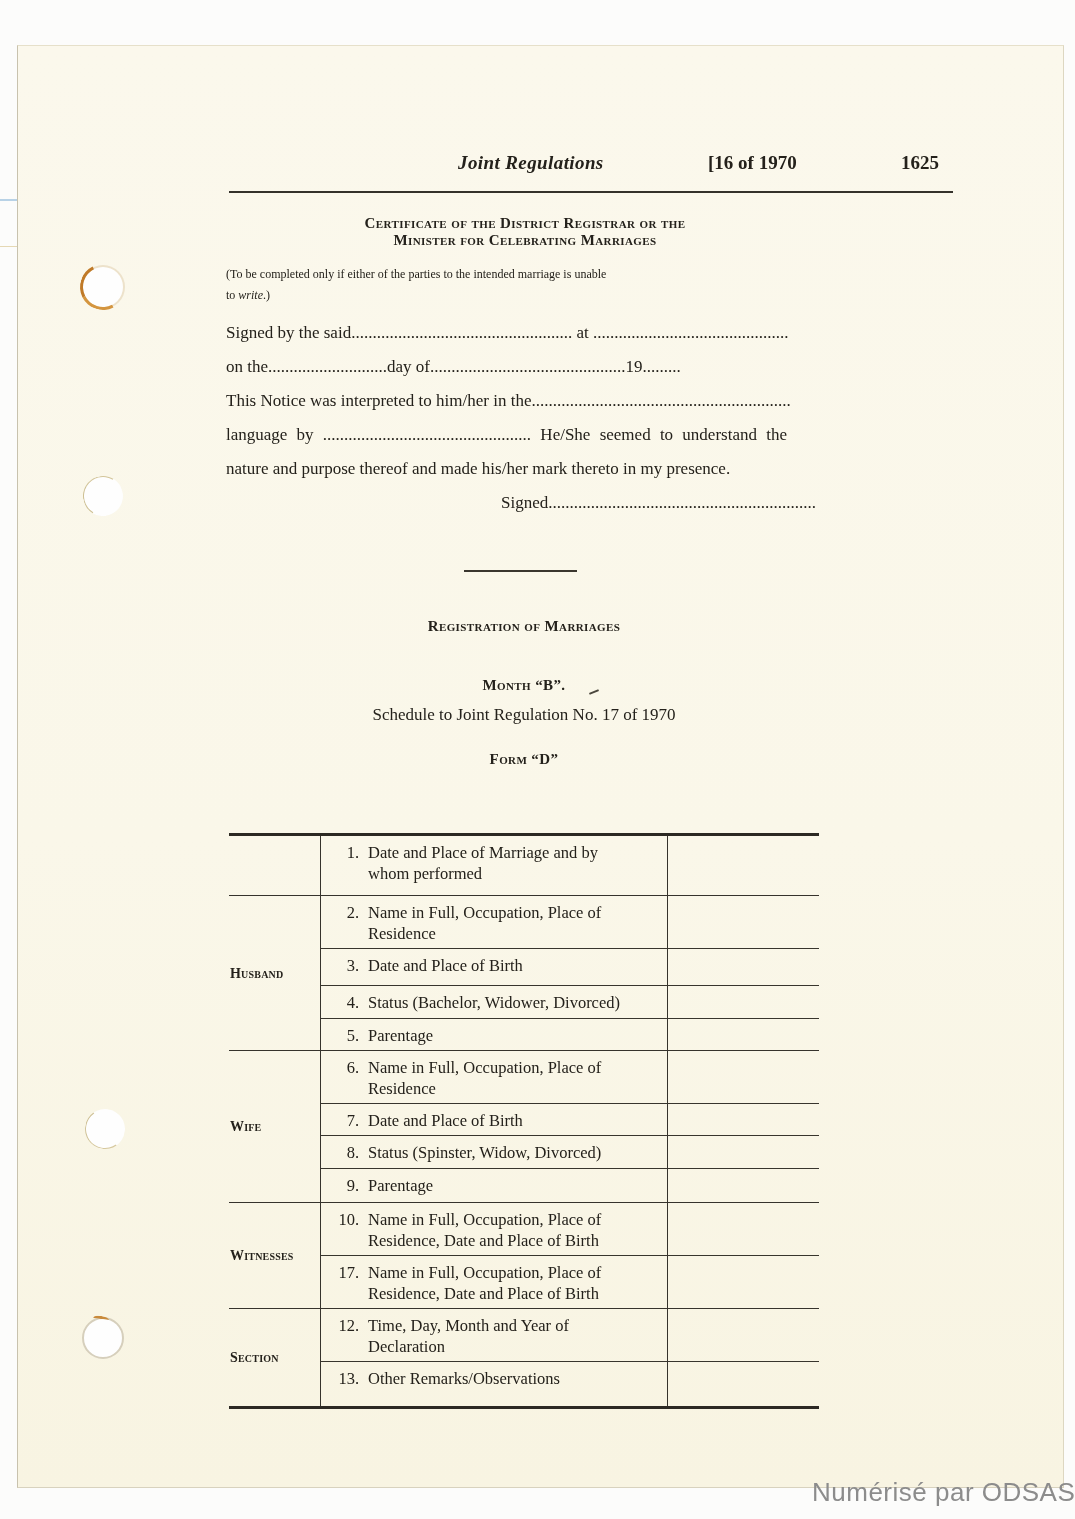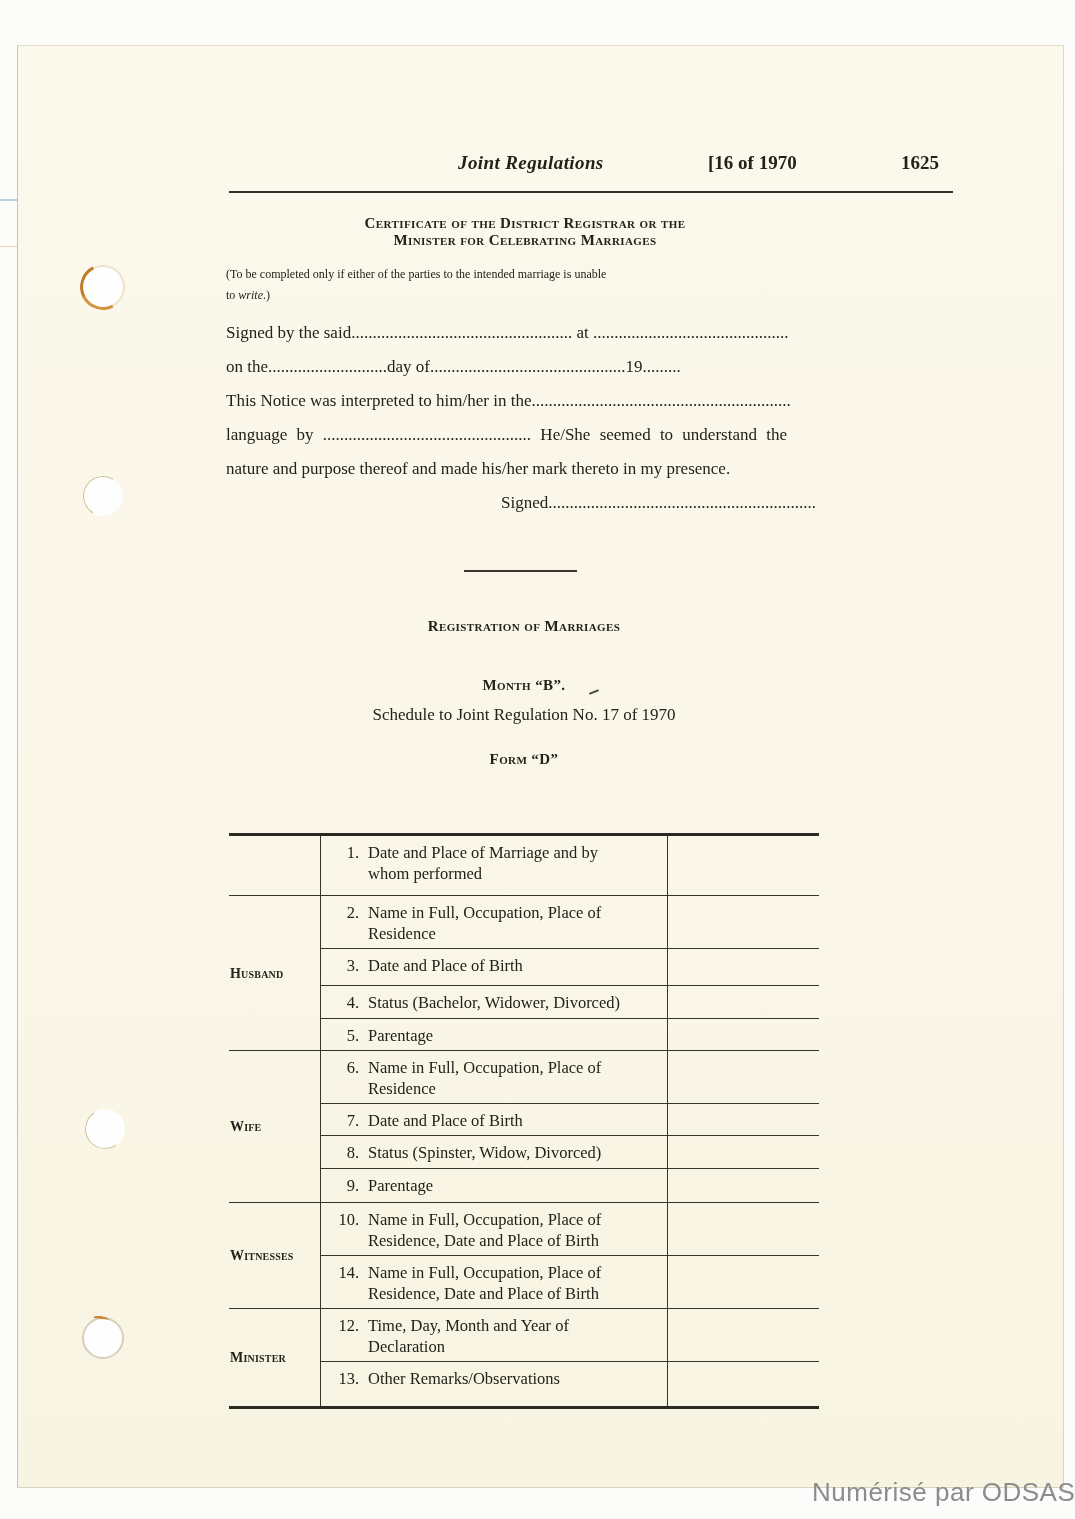--- a/index.html
+++ b/index.html
@@ -239,33 +239,33 @@
             <span class="tnum">10.</span>
             <div class="ttext">
               <div>Name in Full, Occupation, Place of</div>
               <div>Residence, Date and Place of Birth</div>
             </div>
           </div>
           <div class="tvalue"></div>
         </div>
         <div class="trow" style="min-height:47px">
           <div class="titem">
-            <span class="tnum">14.</span>
+            <span class="tnum">17.</span>
             <div class="ttext">
               <div>Name in Full, Occupation, Place of</div>
               <div>Residence, Date and Place of Birth</div>
             </div>
           </div>
           <div class="tvalue"></div>
         </div>
       </div>
     </div>
 
     <div class="tgroup">
-      <div class="tlabel">Minister</div>
+      <div class="tlabel">Section</div>
       <div class="trows">
         <div class="trow" style="min-height:47px">
           <div class="titem">
             <span class="tnum">12.</span>
             <div class="ttext">
               <div>Time, Day, Month and Year of</div>
               <div>Declaration</div>
             </div>
           </div>
           <div class="tvalue"></div>

